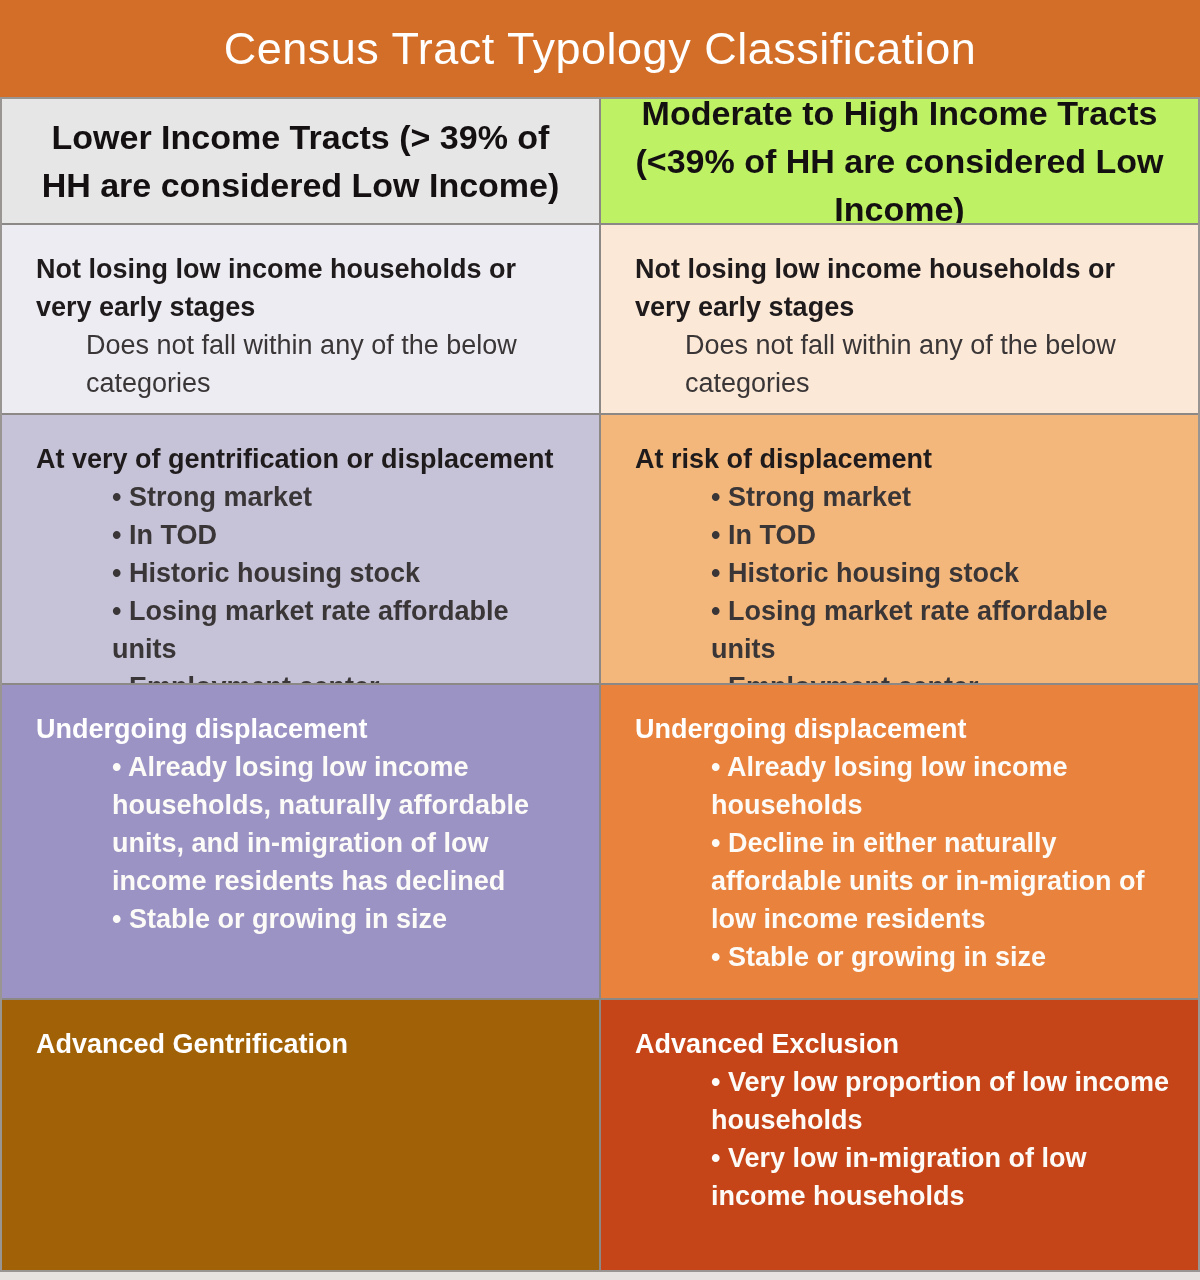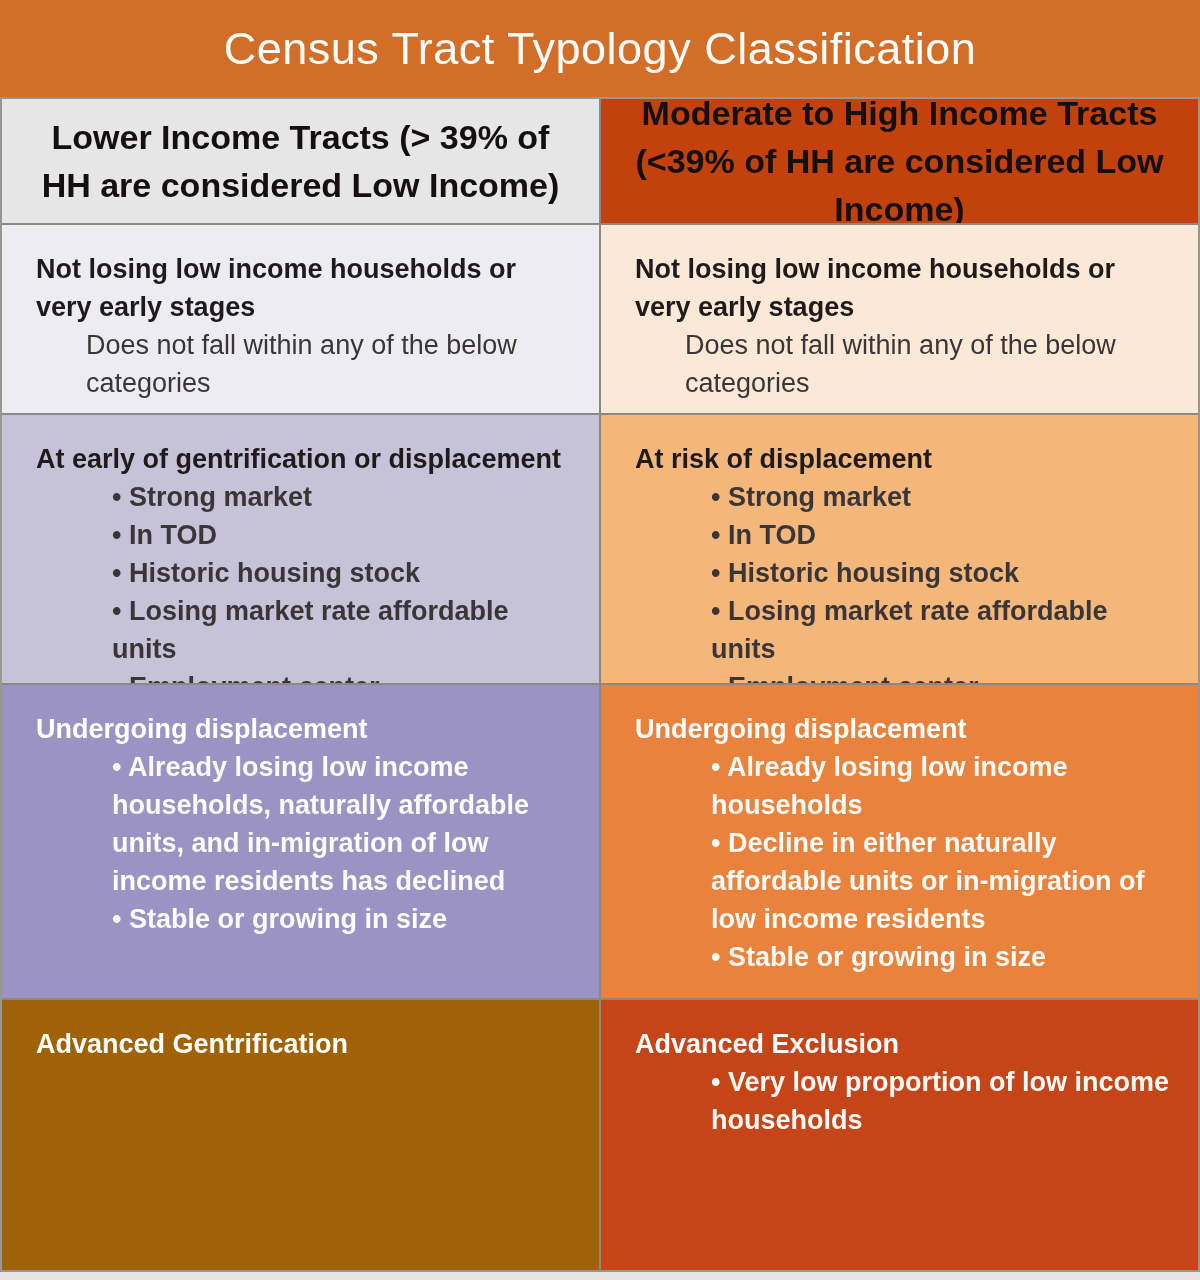--- a/index.html
+++ b/index.html
@@ -79,33 +79,33 @@
 </head>
 <body>
 
 <div class="page">
 
   <div class="title-bar" style="background: rgb(210, 110, 40);">Census Tract Typology Classification</div>
 
   <div class="grid" style="background: rgb(139, 136, 133);">
 
     <div class="cell header-cell" style="background: rgb(231, 230, 230);">Lower Income Tracts (&gt; 39% of HH are considered Low Income)</div>
-    <div class="cell header-cell" style="background: #c2410c;">Moderate to High Income Tracts (&lt;39% of HH are considered Low Income)</div>
+    <div class="cell header-cell" style="background: #bef264;">Moderate to High Income Tracts (&lt;39% of HH are considered Low Income)</div>
 
     <div class="cell content-cell light-row c-l1" style="background: rgb(237, 236, 242);">
       <div class="cell-heading">Not losing low income households or very early stages</div>
       <div class="note">Does not fall within any of the below categories</div>
     </div>
     <div class="cell content-cell light-row c-r1" style="background: rgb(251, 232, 214);">
       <div class="cell-heading">Not losing low income households or very early stages</div>
       <div class="note">Does not fall within any of the below categories</div>
     </div>
 
     <div class="cell content-cell light-row c-l2" style="background: rgb(198, 195, 216);">
-      <div class="cell-heading">At early of gentrification or displacement</div>
+      <div class="cell-heading">At very of gentrification or displacement</div>
       <div>
           <div class="bullet">• Strong market</div>
           <div class="bullet">• In TOD</div>
           <div class="bullet">• Historic housing stock</div>
           <div class="bullet">• Losing market rate affordable units</div>
           <div class="bullet">• Employment center</div>
         </div>
     </div>
     <div class="cell content-cell light-row c-r2" style="background: rgb(244, 183, 123);">
       <div class="cell-heading">At risk of displacement</div>
@@ -134,19 +134,20 @@
         </div>
     </div>
 
     <div class="cell content-cell dark-row c-l4" style="background: #a16207;">
       <div class="cell-heading">Advanced Gentrification</div>
     </div>
     <div class="cell content-cell dark-row c-r4" style="background: rgb(197, 69, 24);">
       <div class="cell-heading">Advanced Exclusion</div>
       <div>
           <div class="bullet">• Very low proportion of low income households</div>
+          <div class="bullet">• Very low in-migration of low income households</div>
         </div>
     </div>
 
   </div>
 
   <div class="bottom-strip"></div>
 </div>
 
 </body></html>

